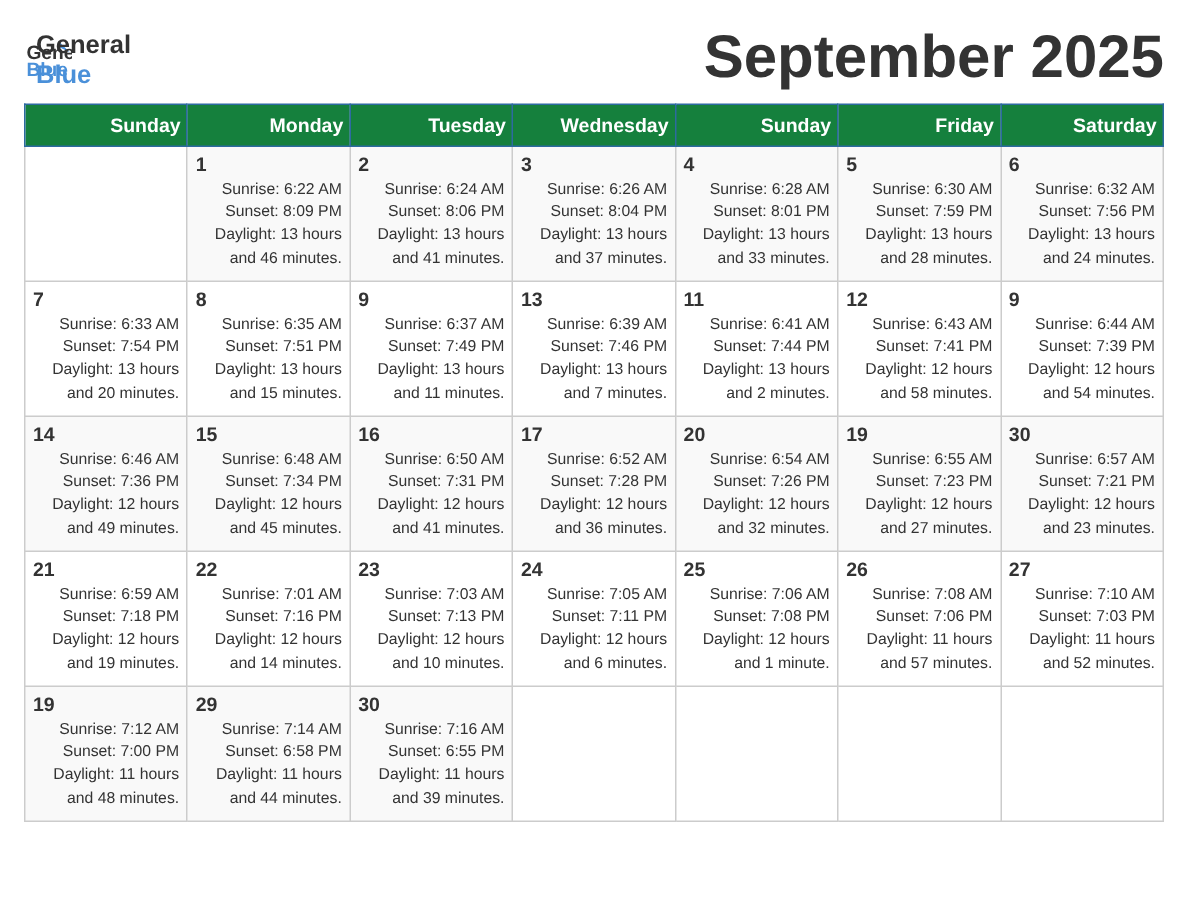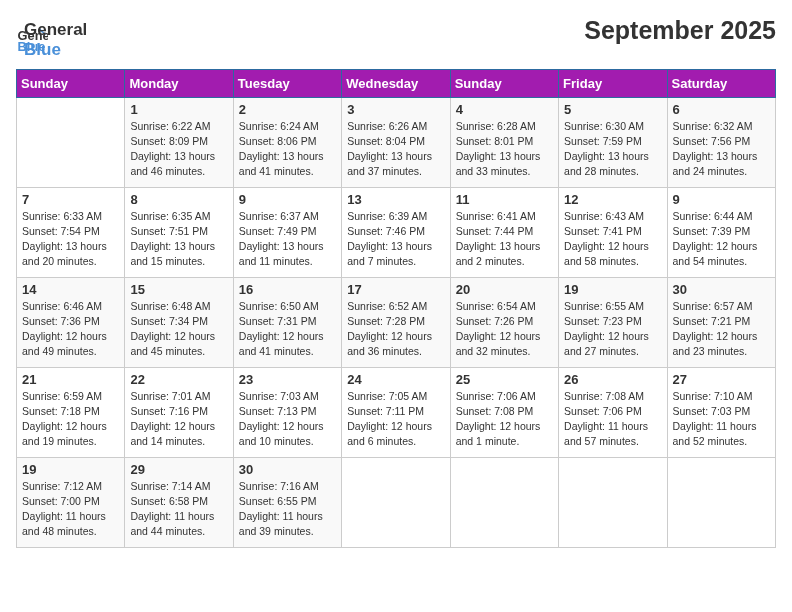--- a/index.html
+++ b/index.html
@@ -22,40 +22,40 @@
       gap: 4px;
     }
     .logo-icon {
       width: 32px;
       height: 32px;
     }
     .title-block {
       text-align: right;
     }
     .month-title {
-      font-size: 25px;
+      font-size: 40px;
       font-weight: bold;
       color: #333;
     }
     .location {
       font-size: 15px;
       color: #555;
     }
     table {
       width: 100%;
       border-collapse: collapse;
       table-layout: fixed;
     }
     thead th {
-      background-color: #a21caf;
+      background-color: #15803d;
       color: #fff;
       font-size: 13px;
       font-weight: bold;
       padding: 6px 4px;
-      text-align: left;
+      text-align: right;
       border: 1px solid #2d6aa0;
     }
     tbody td {
       border: 1px solid #ccc;
       vertical-align: top;
       padding: 4px 5px;
       height: 90px;
       font-size: 10.5px;
       color: #333;
       background: #fff;
@@ -66,20 +66,21 @@
     .day-number {
       font-size: 13px;
       font-weight: bold;
       margin-bottom: 2px;
       display: block;
     }
     .day-info {
       font-size: 10.5px;
       line-height: 1.45;
       color: #333;
+      text-align: right;
     }
     .empty-cell {
       background: #fff !important;
     }
   </style>
 </head>
 <body>
 
 <div class="header">
   <div class="logo">

